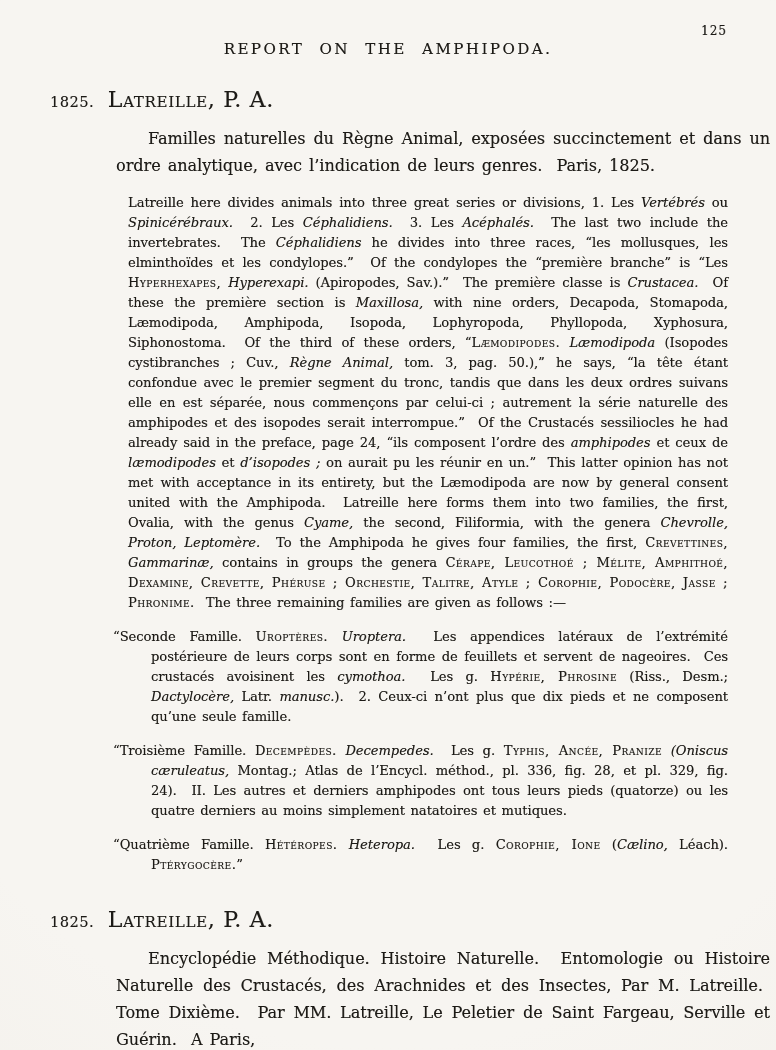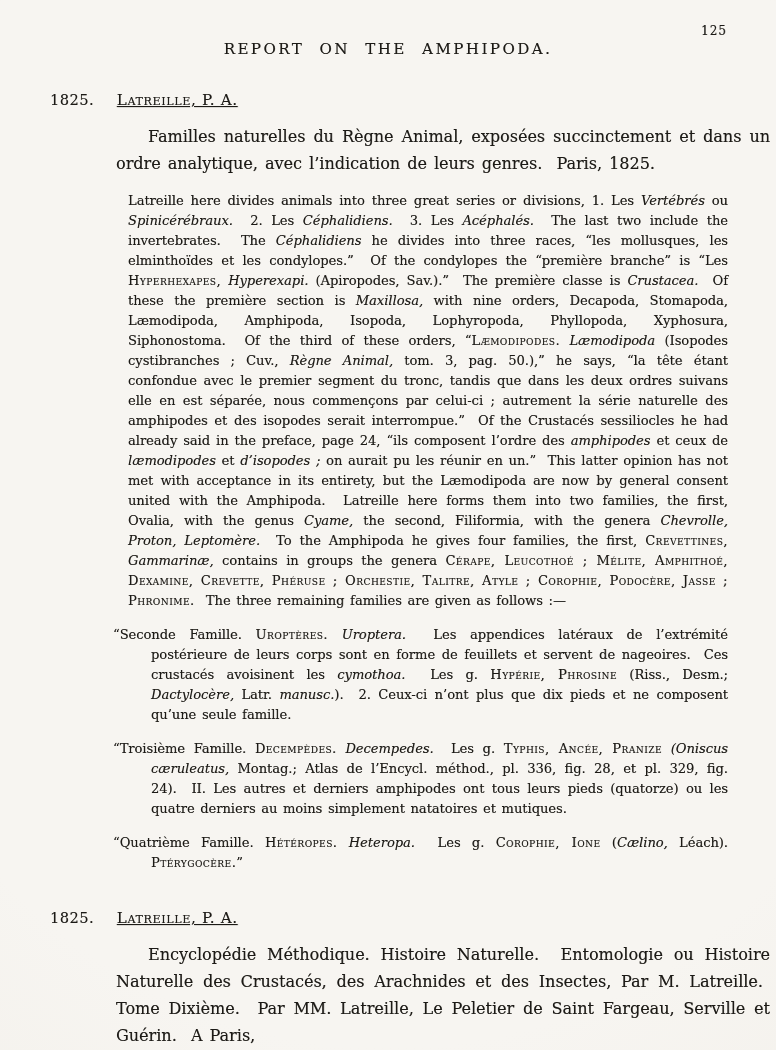--- a/index.html
+++ b/index.html
@@ -43,24 +43,23 @@
   }
   .entry-1 .entry-head { margin-top: 29px; }
   .entry-2 { margin-top: 36px; }
   .entry-year {
     font-size: 14.5px;
     letter-spacing: 0.5px;
     text-align: right;
   }
   .entry-author {
     font-variant: small-caps;
-    font-size: 15px;
-    margin-left: 18px;
+    font-size: 22px;
+    margin-left: 9px;
     letter-spacing: 0.7px;
-    text-decoration: underline;
   }
   .entry-title {
     margin: 14px 0 0 116px;
     width: 654px;
     font-size: 16px;
     line-height: 27px;
     text-align: justify;
     text-indent: 32px;
     word-spacing: 2px;
   }

